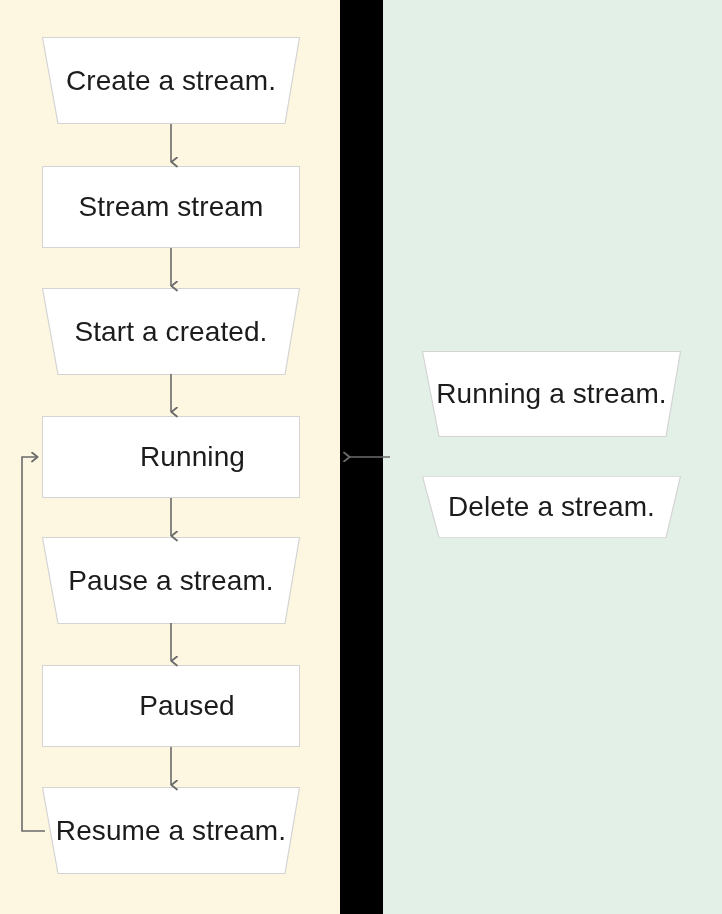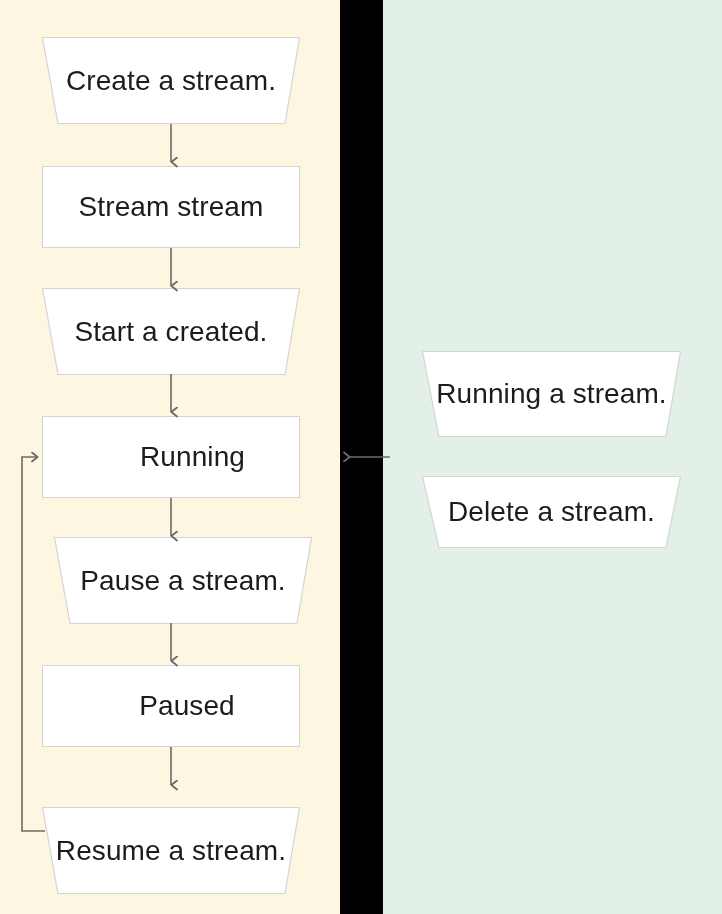--- a/index.html
+++ b/index.html
@@ -117,45 +117,45 @@
     <svg class="trap-bg" viewBox="0 0 258 87" preserveAspectRatio="none">
       <polygon points="0.5,0.5 257.5,0.5 243,86.5 16,86.5" fill="#ffffff" stroke="#d4d4d4" stroke-width="1.2"></polygon>
     </svg>
     <span class="trap-label">Start a created.</span>
   </div>
 
   <div class="node node-rect" style="left:42px; top:416px; width:258px; height:82px;padding-left:43px;">
     <span class="rect-label">Running</span>
   </div>
 
-  <div class="node node-trap" style="left:54px; top:537px; width:258px; height:87px;">
+  <div class="node node-trap" style="left:42px; top:537px; width:258px; height:87px;">
     <svg class="trap-bg" viewBox="0 0 258 87" preserveAspectRatio="none">
       <polygon points="0.5,0.5 257.5,0.5 243,86.5 16,86.5" fill="#ffffff" stroke="#d4d4d4" stroke-width="1.2"></polygon>
     </svg>
     <span class="trap-label">Pause a stream.</span>
   </div>
 
   <div class="node node-rect" style="left:42px; top:665px; width:258px; height:82px;padding-left:32px;">
     <span class="rect-label">Paused</span>
   </div>
 
-  <div class="node node-trap" style="left:42px; top:787px; width:258px; height:87px;margin-top:20px;">
+  <div class="node node-trap" style="left:42px; top:787px; width:258px; height:87px;">
     <svg class="trap-bg" viewBox="0 0 258 87" preserveAspectRatio="none">
       <polygon points="0.5,0.5 257.5,0.5 243,86.5 16,86.5" fill="#ffffff" stroke="#d4d4d4" stroke-width="1.2"></polygon>
     </svg>
     <span class="trap-label">Resume a stream.</span>
   </div>
 
   <div class="node node-trap" style="left:422px; top:351px; width:259px; height:86px;">
     <svg class="trap-bg" viewBox="0 0 259 86" preserveAspectRatio="none">
       <polygon points="0.5,0.5 258.5,0.5 244,85.5 17,85.5" fill="#ffffff" stroke="#d4d4d4" stroke-width="1.2"></polygon>
     </svg>
     <span class="trap-label">Running a stream.</span>
   </div>
 
-  <div class="node node-trap" style="left:422px; top:476px; width:259px; height:72px;">
+  <div class="node node-trap" style="left:422px; top:476px; width:259px; height:62px;">
     <svg class="trap-bg" viewBox="0 0 259 86" preserveAspectRatio="none">
       <polygon points="0.5,0.5 258.5,0.5 244,85.5 17,85.5" fill="#ffffff" stroke="#d4d4d4" stroke-width="1.2"></polygon>
     </svg>
     <span class="trap-label">Delete a stream.</span>
   </div>
 
 </div>
 
 </body></html>

